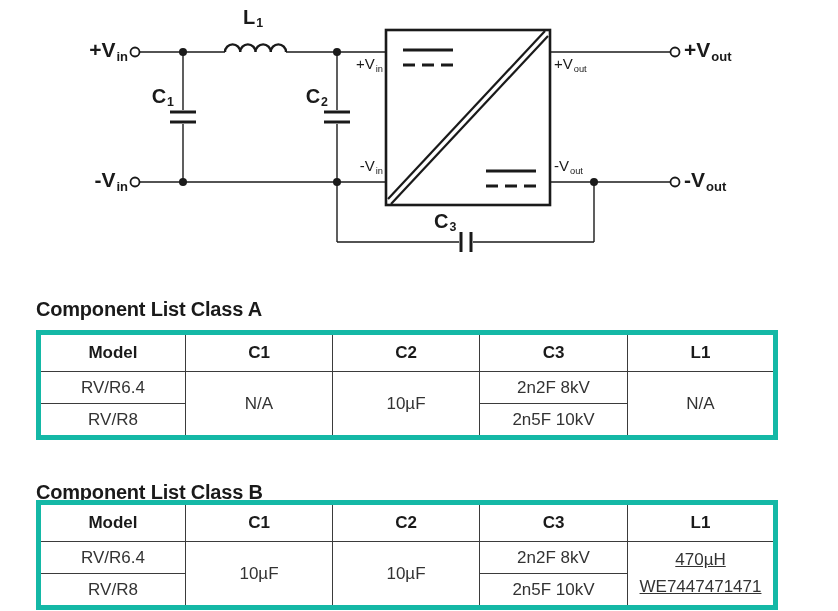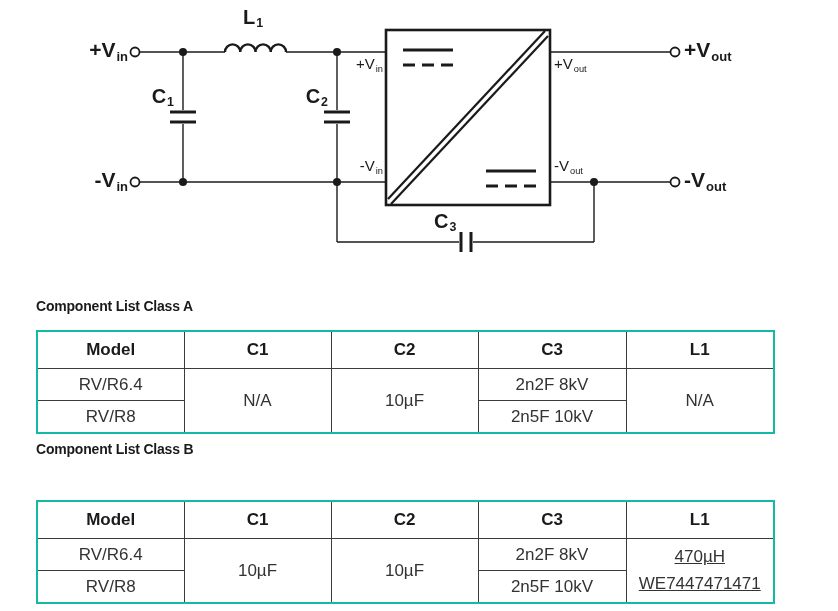--- a/index.html
+++ b/index.html
@@ -37,40 +37,40 @@
     font-size: 20px;
     font-weight: 700;
   }
   .pin-lbl {
     font-size: 15px;
     font-weight: 400;
   }
   .alr { text-align: right; }
   .tbl-title {
     position: absolute;
-    font-size: 14px;
+    font-size: 20px;
     font-weight: 700;
     letter-spacing: -0.2px;
     color: #1a1a1a;
   }
   table.ctable {
     position: absolute;
     border-collapse: collapse;
     table-layout: fixed;
     width: 737px;
     background: #ffffff;
   }
   table.ctable th, table.ctable td {
     border: 1.5px solid #3b3b3b;
     text-align: center;
     vertical-align: middle;
     padding: 0;
     overflow: hidden;
   }
-  table.ctable { border: 2px solid #14b8a6; }
+  table.ctable { border: 5px solid #14b8a6; }
   table.ctable th {
     font-size: 17px;
     font-weight: 700;
     height: 36px;
     color: #1a1a1a;
   }
   table.ctable td {
     font-size: 17px;
     font-weight: 400;
     height: 31px;
@@ -194,21 +194,21 @@
         <td>2n2F 8kV</td>
         <td rowspan="2">N/A</td>
       </tr>
       <tr>
         <td>RV/R8</td>
         <td>2n5F 10kV</td>
       </tr>
     </tbody>
   </table>
 
-  <div class="tbl-title" style="left:36px; top:441px;">Component List Class B</div>
+  <div class="tbl-title" style="left:36px; top:481px;">Component List Class B</div>
 
   <table class="ctable" style="left:36px; top:500px;">
     <colgroup>
       <col style="width:147px">
         <col style="width:147px">
         <col style="width:147px">
       <col style="width:148px">
         <col style="width:148px">
     </colgroup>
     <thead>

